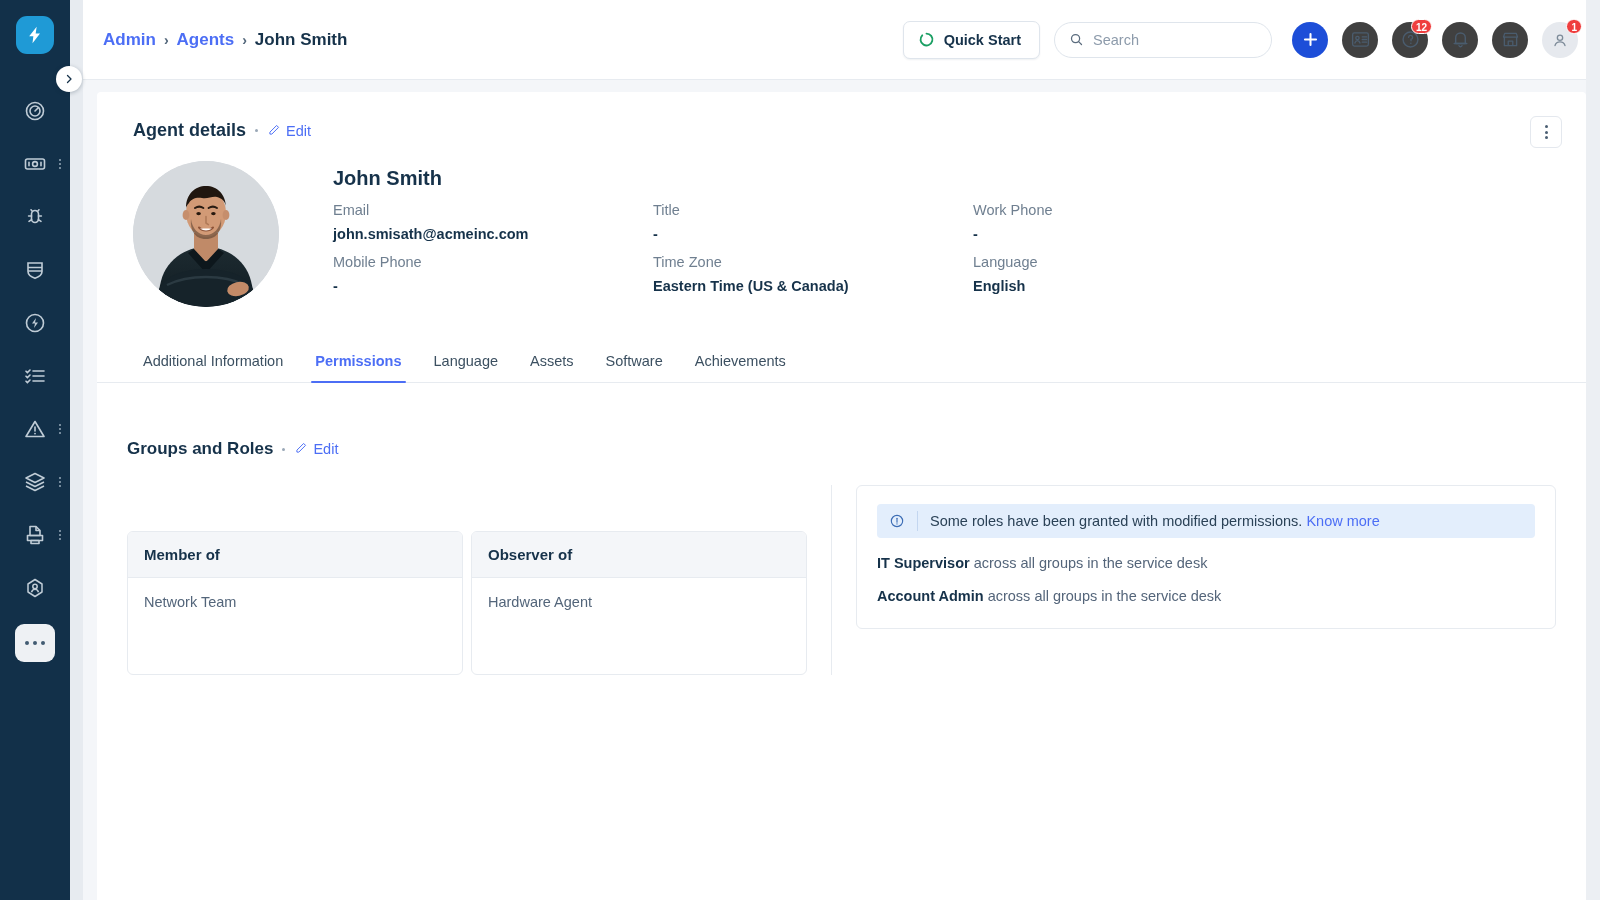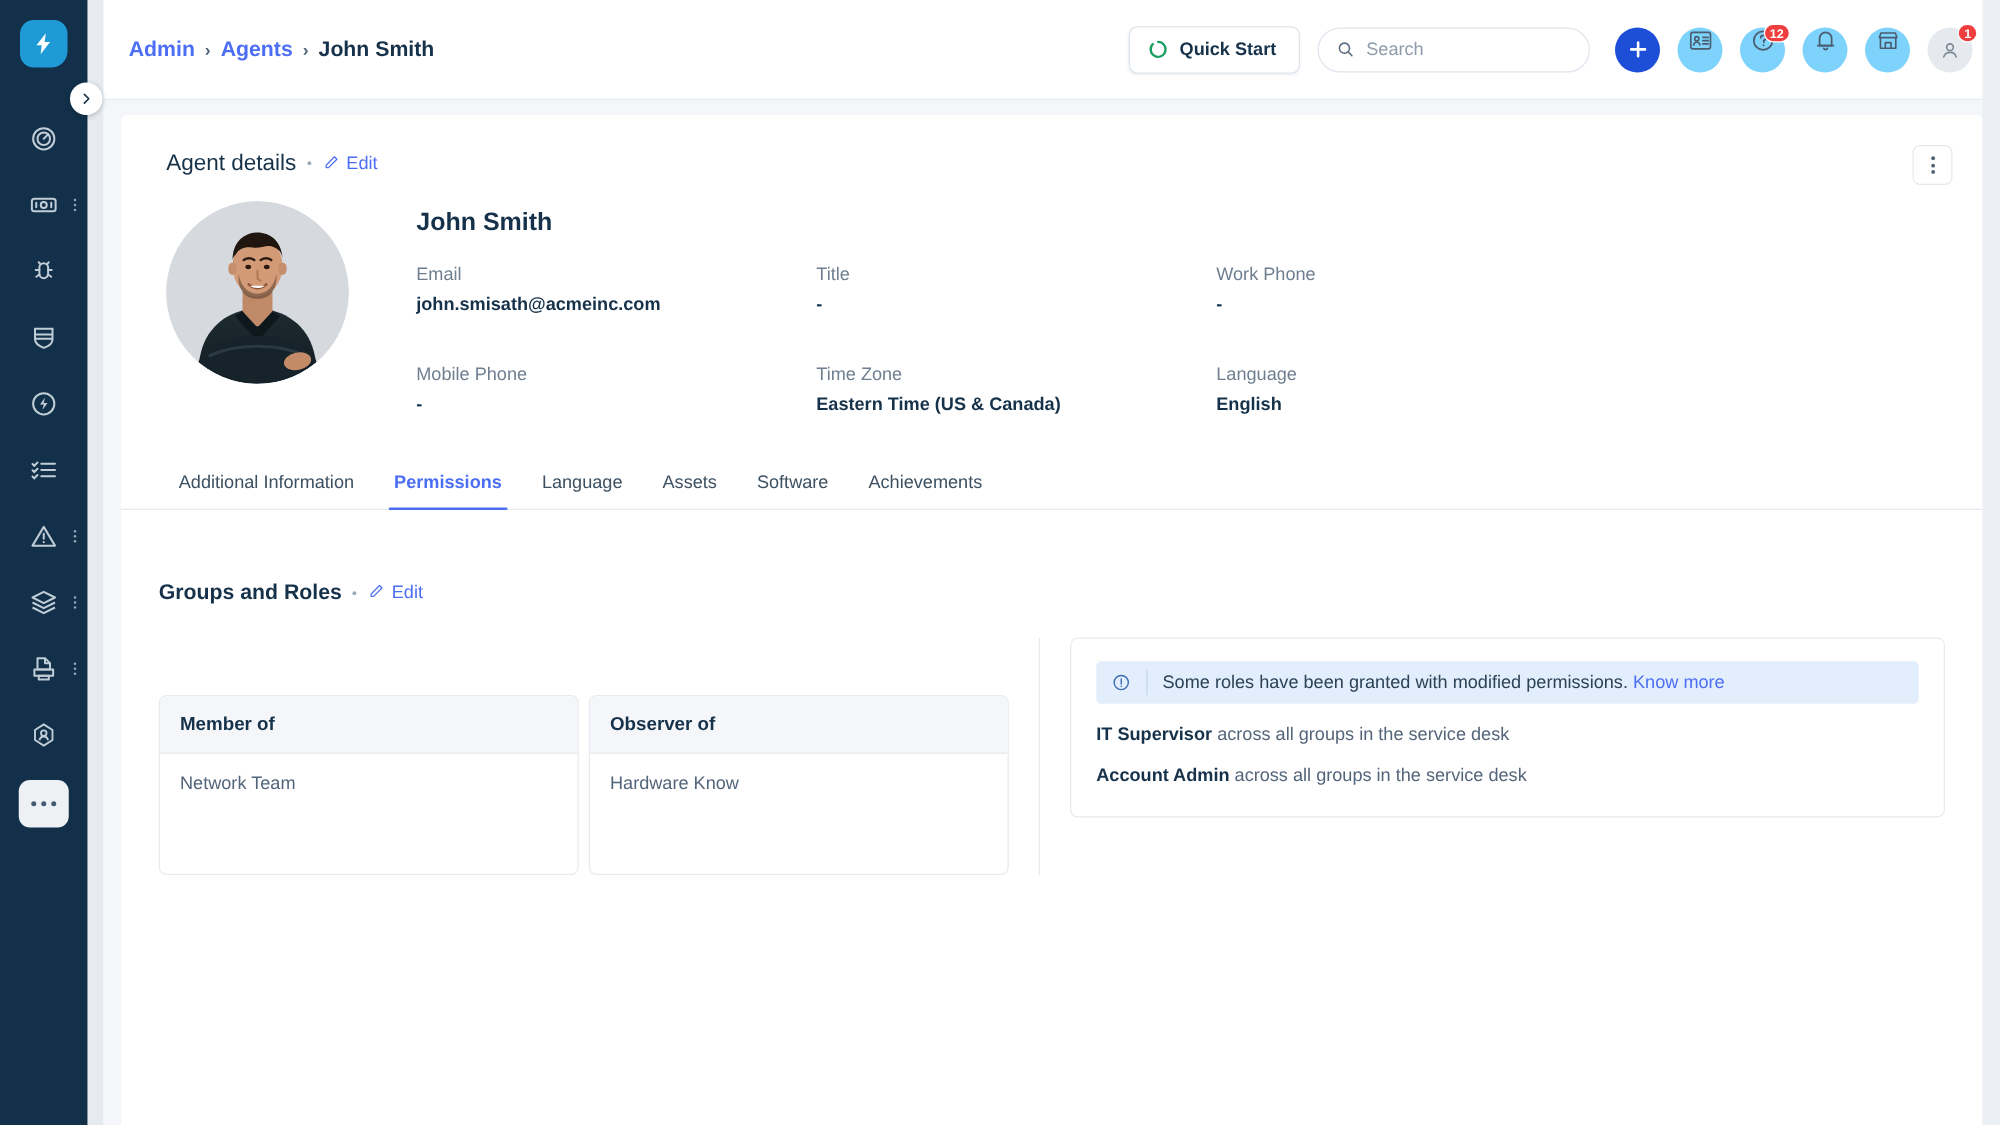--- a/index.html
+++ b/index.html
@@ -110,21 +110,21 @@
 
   .add-btn {
     width: 36px; height: 36px; border-radius: 50%;
     background: #1d4ed8; display: flex; align-items: center; justify-content: center;
     cursor: pointer; margin-left: 6px;
   }
   .add-btn svg { width: 19px; height: 19px; }
 
   .ic-btn {
     position: relative; width: 36px; height: 36px; border-radius: 50%;
-    background: #7dd3fc; display: flex; justify-content: center;
+    background: #404040; display: flex; align-items: center; justify-content: center;
     cursor: pointer;
   }
   .ic-btn svg { width: 21px; height: 21px; }
   .ic-badge {
     position: absolute; top: -3px; right: -4px;
     background: #ef3e3e; color: #fff; border-radius: 9px;
     min-width: 18px; height: 15px; padding: 0 4px;
     font-size: 10px; font-weight: 700; line-height: 15px; text-align: center;
     border: 1.5px solid #fff;
   }
@@ -147,21 +147,21 @@
     background: #fff; margin: 12px 14px 0 14px;
     min-height: 820px;
     border-radius: 4px;
     position: relative;
   }
 
   .sec-head {
     display: flex; align-items: center; gap: 9px;
     padding: 28px 0 0 36px;
   }
-  .sec-title { font-size: 18px; font-weight: 400; color: #16324a; }
+  .sec-title { font-size: 18px; font-weight: 700; color: #16324a; }
   .sec-dot { width: 3px; height: 3px; border-radius: 50%; background: #9aa8b7; display:block; }
   .edit-link {
     display: flex; align-items: flex-start; gap: 5px;
     color: #4c6ef5; font-size: 14.5px; cursor: pointer;
   }
   .edit-link svg { width: 14px; height: 14px; }
 
   .kebab-box {
     position: absolute; right: 24px; top: 24px;
     width: 32px; height: 32px; border: 1px solid #e4e8ee; border-radius: 6px;
@@ -174,21 +174,21 @@
   .profile { display: flex; padding: 20px 0 0 36px; }
   .photo {
     width: 146px; height: 146px; border-radius: 50%;
     background: #d5d9de; overflow: hidden; flex: 0 0 146px;
     position: relative;
   }
   .photo svg { position: absolute; left: 0; top: 0; width: 146px; height: 146px; }
 
   .pinfo { margin-left: 54px; padding-top: 6px; flex: 1 1 auto; }
   .pname { font-size: 20px; font-weight: 700; color: #16324a; }
-  .fgrid { display: grid; grid-template-columns: 320px 320px 1fr; row-gap: 40px; margin-top: 22px; }
+  .fgrid { display: grid; grid-template-columns: 320px 320px 1fr; row-gap: 12px; margin-top: 12px; }
   .flabel { font-size: 14.5px; color: #6f7f90; margin-bottom: 8px; }
   .fvalue { font-size: 14.5px; font-weight: 700; color: #1b3established; }
   .fvalue { color: #16324a; }
 
   
   .tabs {
     display: flex; gap: 0; margin: 36px 0 0 0;
     border-bottom: 1px solid #e7ebf0; padding-left: 30px;
   }
   .tab {
@@ -587,21 +587,21 @@
 
         <div class="gr-body">
 
           <div class="gr-card">
             <div class="gr-card-head">Member of</div>
             <div class="gr-card-item">Network Team</div>
           </div>
 
           <div class="gr-card">
             <div class="gr-card-head">Observer of</div>
-            <div class="gr-card-item">Hardware Know</div>
+            <div class="gr-card-item">Hardware Agent</div>
           </div>
 
           <div class="vrule"></div>
 
           <div class="roles">
             <div class="rbanner">
               <svg viewBox="0 0 24 24" fill="none" stroke="#3b6cb5" stroke-width="1.7">
                 <circle cx="12" cy="12" r="8.5"></circle>
                 <path d="M12 7.8v6" stroke-linecap="round"></path>
                 <circle cx="12" cy="16.4" r=".95" fill="#3b6cb5" stroke="none"></circle>

